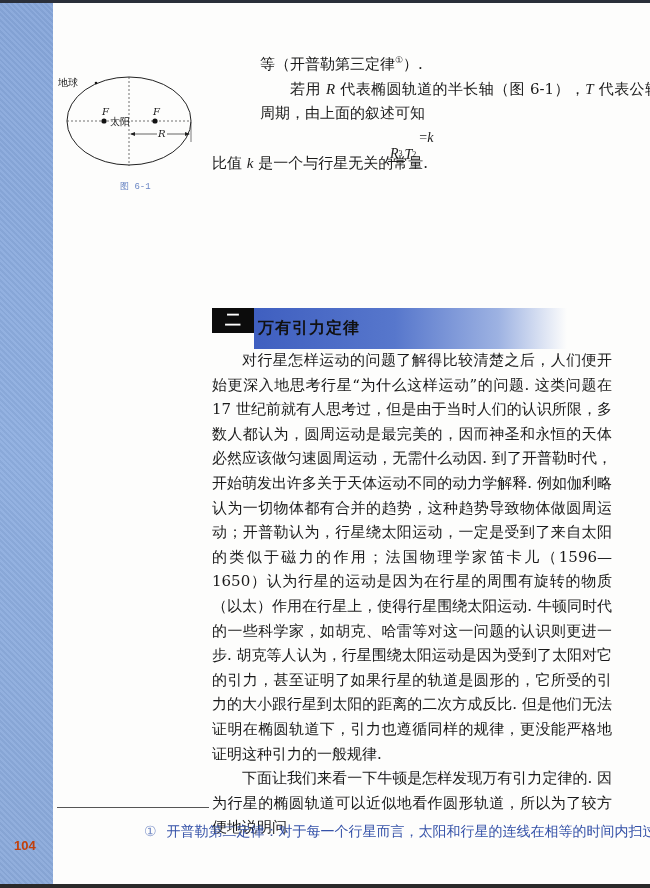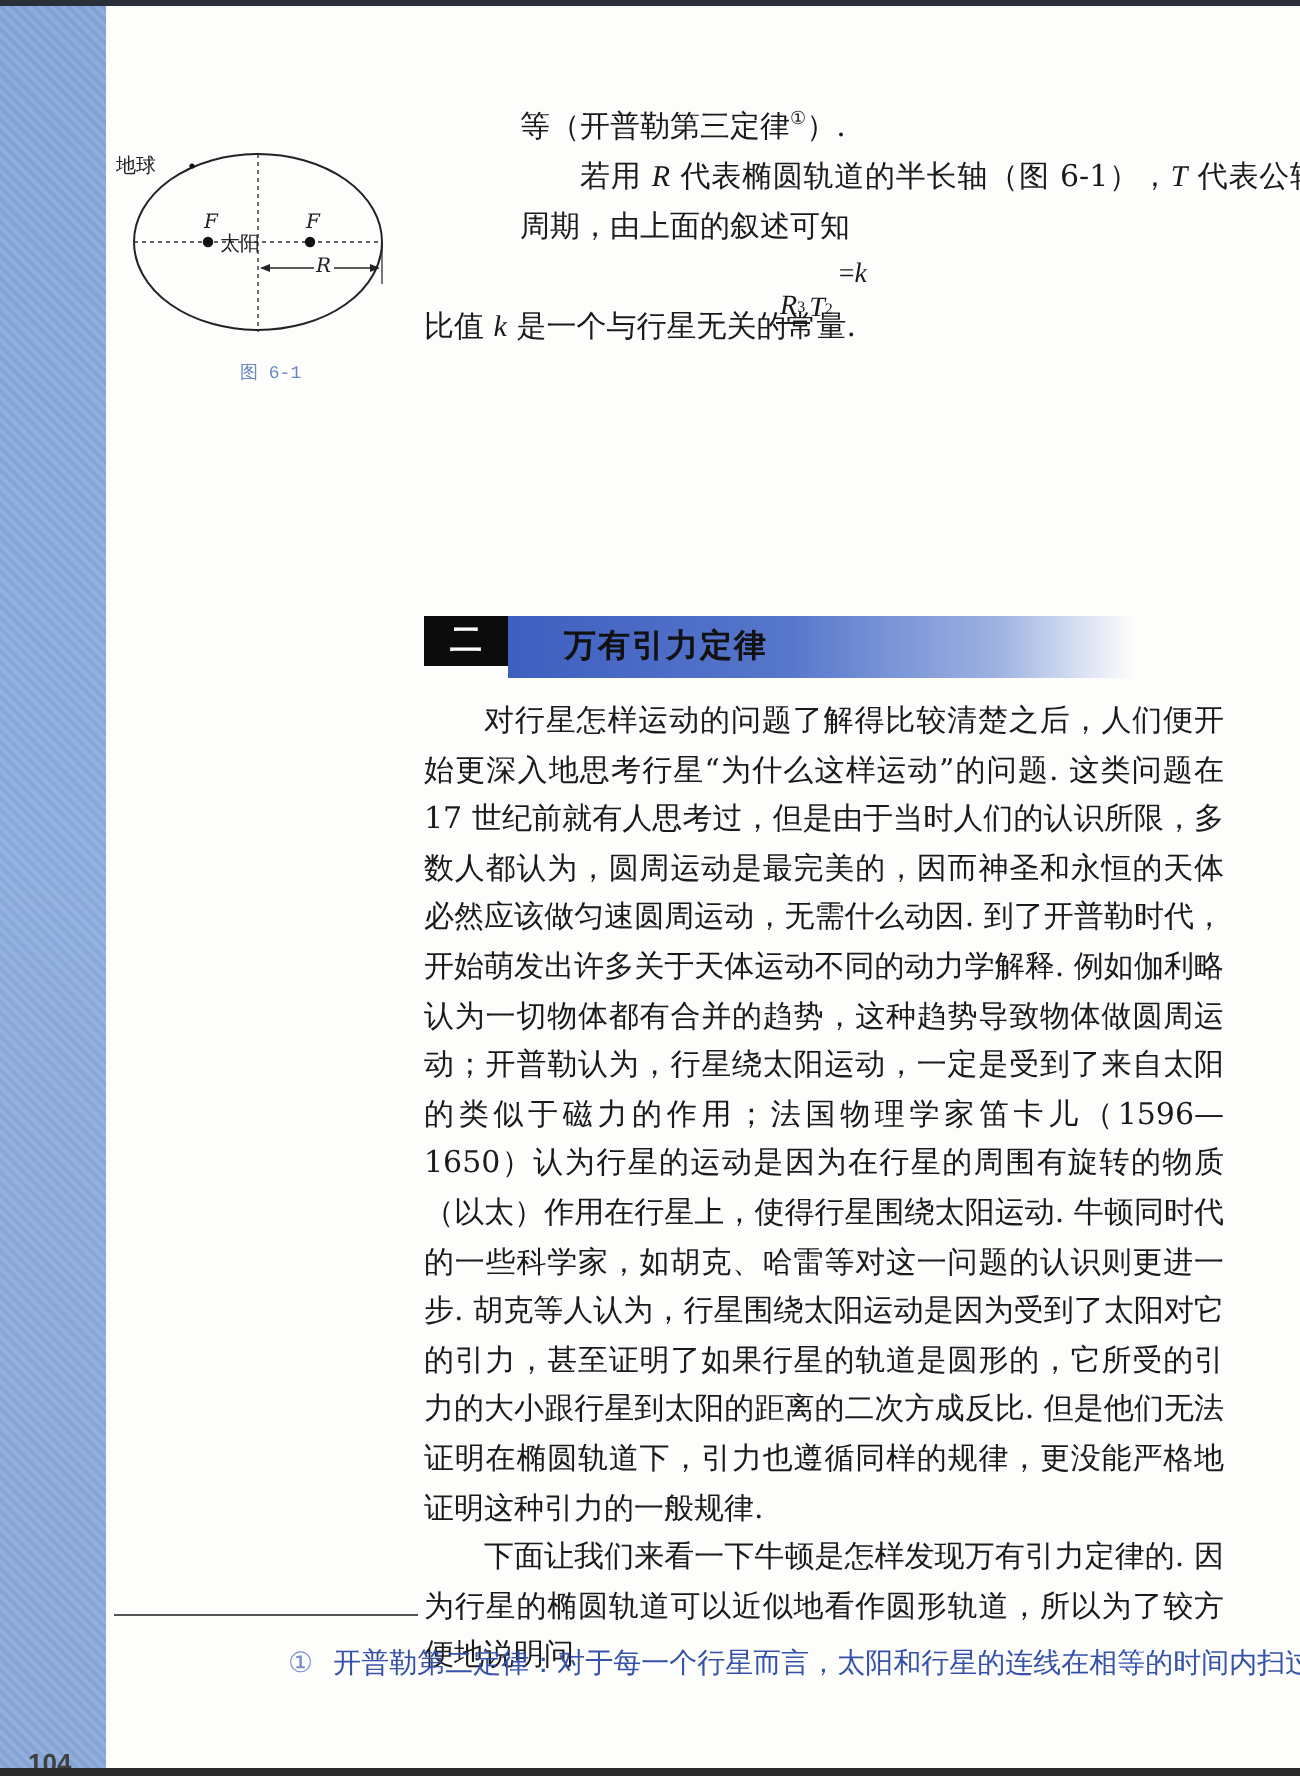--- a/index.html
+++ b/index.html
@@ -12,21 +12,21 @@
     .top-border { position: absolute; left: 0; top: 0; width: 650px; height: 3px; background: #2a2f3a; }
     .bottom-border { position: absolute; left: 0; top: 884px; width: 650px; height: 4px; background: #2a2a2a; }
     .side-strip {
       position: absolute; left: 0; top: 3px; width: 53px; height: 881px;
       background:
         repeating-linear-gradient(45deg, rgba(255,255,255,0.06) 0 2px, rgba(0,0,0,0.03) 2px 4px),
         linear-gradient(180deg, #86a6da 0%, #8eaee0 50%, #8aa9da 100%);
     }
     .page-number {
       position: absolute; left: 14px; top: 838px; font-family: "Liberation Sans", sans-serif;
-      font-weight: bold; font-size: 13px; color: #404040; margin-top: 36px;
+      font-weight: bold; font-size: 13px; color: #c2410c;
     }
     .figure { position: absolute; left: 58px; top: 70px; width: 150px; height: 125px; }
     .figure svg { position: absolute; left: 0; top: 0; }
     .fig-label { position: absolute; font-size: 10px; color: #222; }
     .fig-caption {
       position: absolute; left: 120px; top: 180px; font-size: 9px; color: #6a86c4;
       font-family: Liberation Mono, monospace;
     }
     .text-col {
       position: absolute; left: 212px; width: 400px; font-size: 15px; line-height: 24.6px;
@@ -45,23 +45,23 @@
     .eq i { font-style: italic; }
     .section-heading {
       position: absolute; left: 212px; top: 308px; height: 25px; width: 355px; display: flex;
     }
     .sec-num {
       width: 42px; height: 25px; background: #0c0c0c; color: #fff; font-weight: bold;
       font-size: 16px; display: flex; align-items: center; justify-content: center;
       font-family: "DejaVu Sans", sans-serif;
     }
     .sec-title-bar {
-      flex: 1; height: 31px;
+      flex: 1; height: 41px;
       background: linear-gradient(90deg, #3f5fc0 0%, #5777cc 45%, #9db2e2 78%, rgba(255,255,255,0) 100%);
-      display: flex; align-items: center; padding-left: 28px;
+      display: flex; align-items: center; padding-left: 4px;
       font-family: "DejaVu Sans", sans-serif; font-weight: bold; font-size: 16px; color: #111;
       letter-spacing: 1px;
     }
     .footnote-rule { position: absolute; left: 57px; top: 807px; width: 152px; height: 1px; background: #555; }
     .footnote {
       position: absolute; left: 96px; top: 823px; font-size: 14px; color: #3552a8;
       font-family: Liberation Mono, monospace; white-space: nowrap; margin-left: 48px;
     }
     .footnote .mark { margin-right: 10px; color: #7a90c8; }
     .sup-mark { font-size: 9px; vertical-align: super; }

